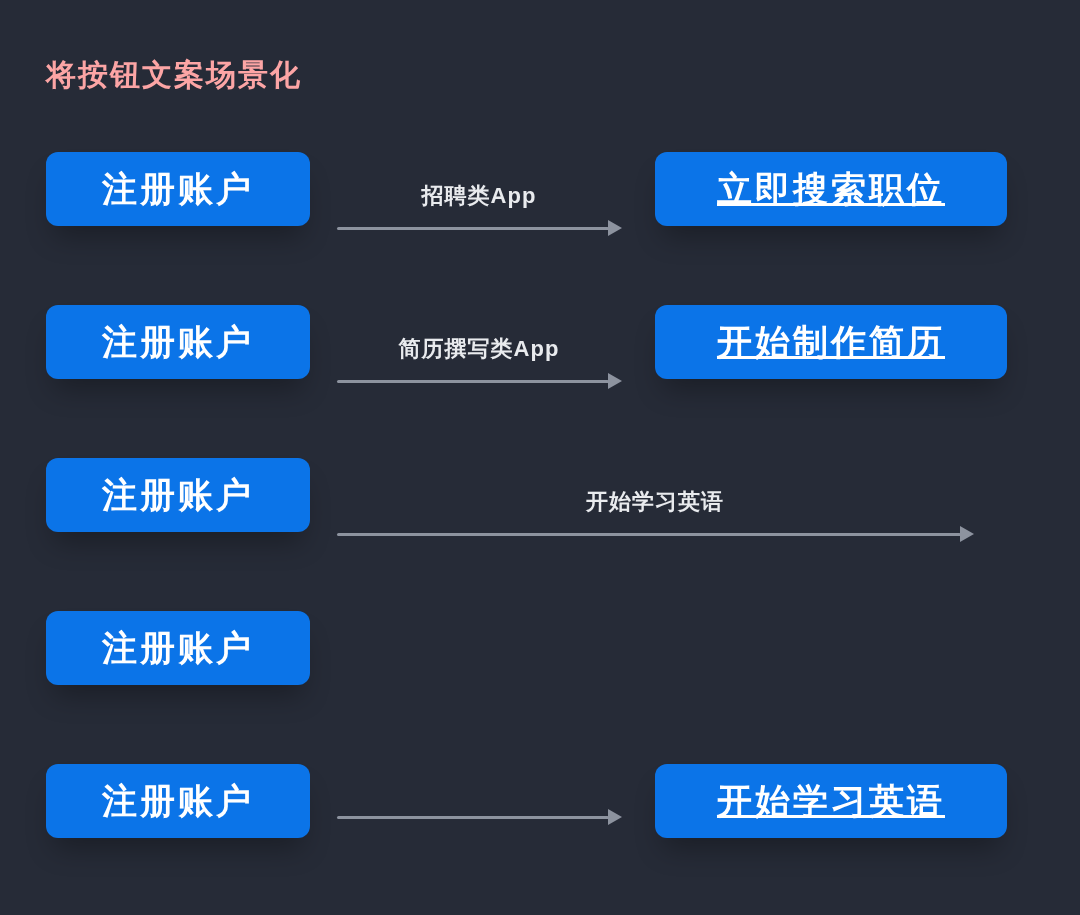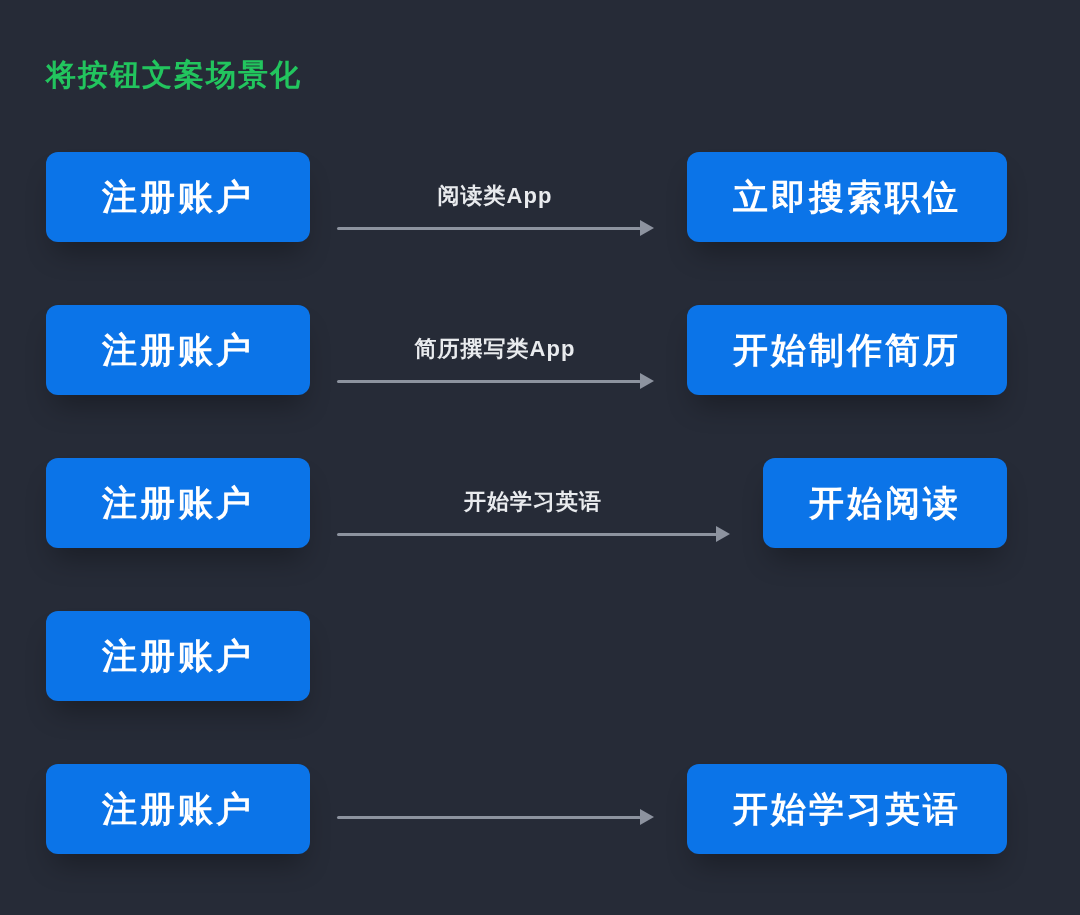--- a/index.html
+++ b/index.html
@@ -9,39 +9,39 @@
     overflow: hidden;
     background: #262b37;
     font-family: "Liberation Sans", "DejaVu Sans", sans-serif;
   }
   .canvas {
     width: 1080px;
     height: 915px;
     padding: 55px 73px 0 46px;
   }
   .page-title {
-    color: #22c55e;
+    color: #fca5a5;
     font-size: 30px;
     font-weight: 700;
     letter-spacing: 2px;
     line-height: 1.3;
   }
   .rows {
     display: flex;
     flex-direction: column;
     gap: 59px;
     margin-top: 58px;
   }
   .row {
     display: flex;
     align-items: stretch;
     height: 94px;
   }
   .btn {
-    height: 90px;
+    height: 74px;
     background: #0b74e8;
     color: #ffffff;
     border: none;
     border-radius: 12px;
     font-family: inherit;
     font-size: 35px;
     font-weight: 600;
     letter-spacing: 3px;
     display: flex;
     align-items: center;
@@ -49,21 +49,22 @@
     cursor: pointer;
     box-shadow: 0 18px 28px -8px rgba(0,0,0,0.30);
     white-space: nowrap;
   }
   .btn-left {
     width: 264px;
     flex: 0 0 264px;
   }
   .btn-right {
     flex: 0 0 auto;
-    padding: 0 46px;
+    padding: 0 62px;
+    text-decoration: underline;
   }
   .arrow-area {
     flex: 1 1 auto;
     display: flex;
     flex-direction: column;
     justify-content: center;
     margin: 0 34px 0 27px;
     padding-top: 12px;
   }
   .arrow-label {
@@ -97,21 +98,21 @@
 <body>
 
 <div class="canvas">
   <h1 class="page-title">将按钮文案场景化</h1>
 
   <div class="rows">
 
     <div class="row">
       <button class="btn btn-left">注册账户</button>
       <div class="arrow-area">
-        <div class="arrow-label">阅读类App</div>
+        <div class="arrow-label">招聘类App</div>
         <div class="arrow-line">
             <span class="arrow-head"></span>
           </div>
       </div>
       <button class="btn btn-right">立即搜索职位</button>
     </div>
 
     <div class="row">
       <button class="btn btn-left">注册账户</button>
       <div class="arrow-area">
@@ -124,21 +125,20 @@
     </div>
 
     <div class="row">
       <button class="btn btn-left">注册账户</button>
       <div class="arrow-area">
         <div class="arrow-label">开始学习英语</div>
         <div class="arrow-line">
             <span class="arrow-head"></span>
           </div>
       </div>
-      <button class="btn btn-right">开始阅读</button>
     </div>
 
     <div class="row">
       <button class="btn btn-left">注册账户</button>
     </div>
 
     <div class="row">
       <button class="btn btn-left">注册账户</button>
       <div class="arrow-area">
         <div class="arrow-line">

